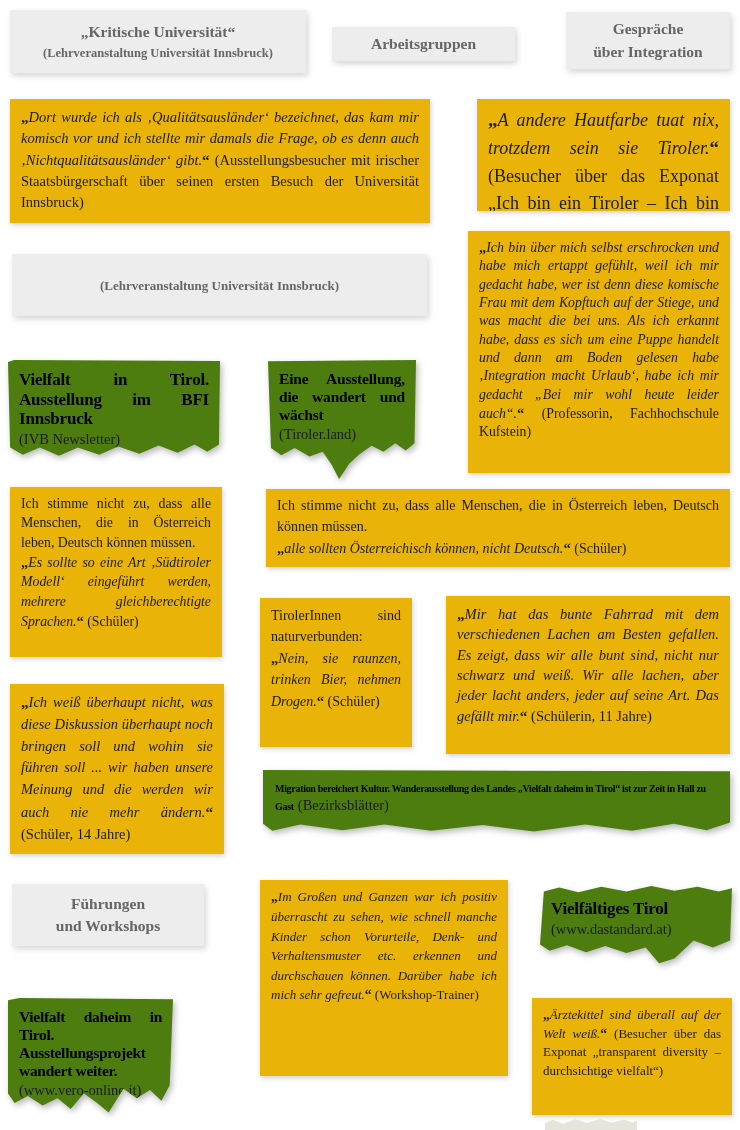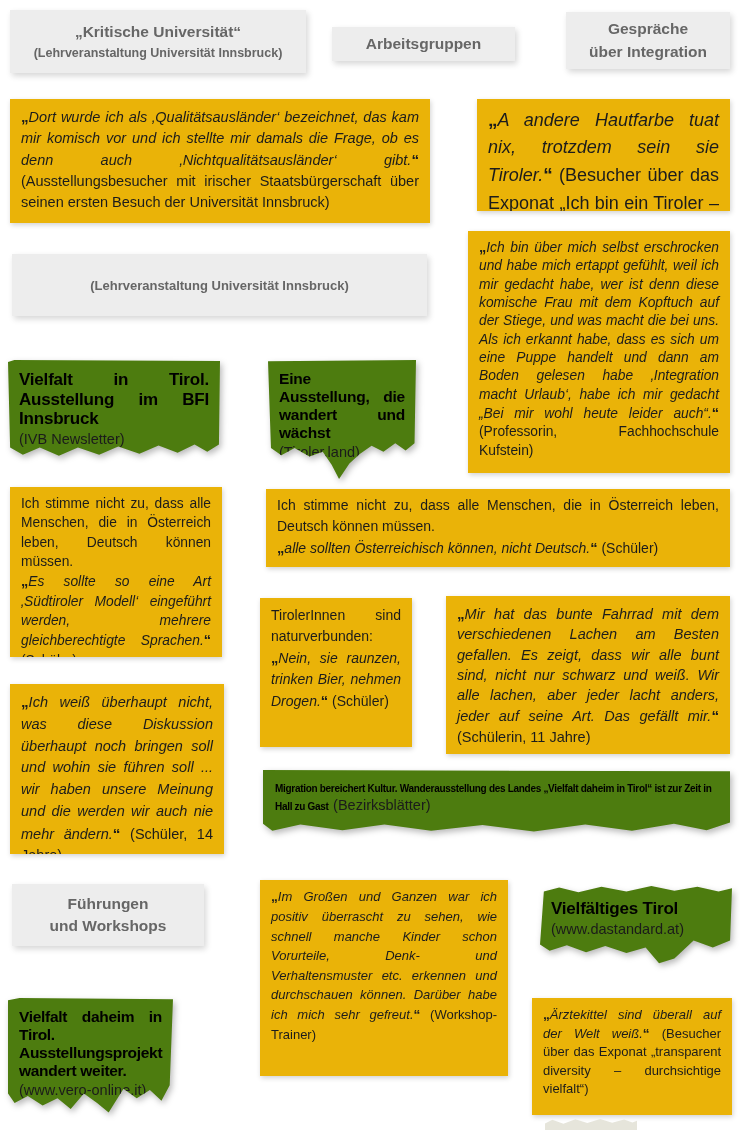--- a/index.html
+++ b/index.html
@@ -1,19 +1,19 @@
 <!DOCTYPE html>
 <html lang="de"><head>
 <meta charset="utf-8">
 <style>
   * { margin:0; padding:0; box-sizing:border-box; }
   html,body { background:#ffffff; }
   .page {
     position:relative; width:740px; height:1130px; background:#ffffff;
-    font-family:Liberation Sans, sans-serif; color:#1c1c1c; overflow:hidden;
+    font-family:Liberation Serif, serif; color:#1c1c1c; overflow:hidden;
   }
 
   
   .graybox {
     position:absolute; background:#ededed; color:#666;
     box-shadow:2px 3px 6px rgba(0,0,0,0.16);
     display:flex; flex-direction:column; justify-content:center; align-items:center;
     text-align:center; padding:4px 8px;
   }
   .gb-title { font-weight:bold; font-size:15.5px; line-height:1.45; }

